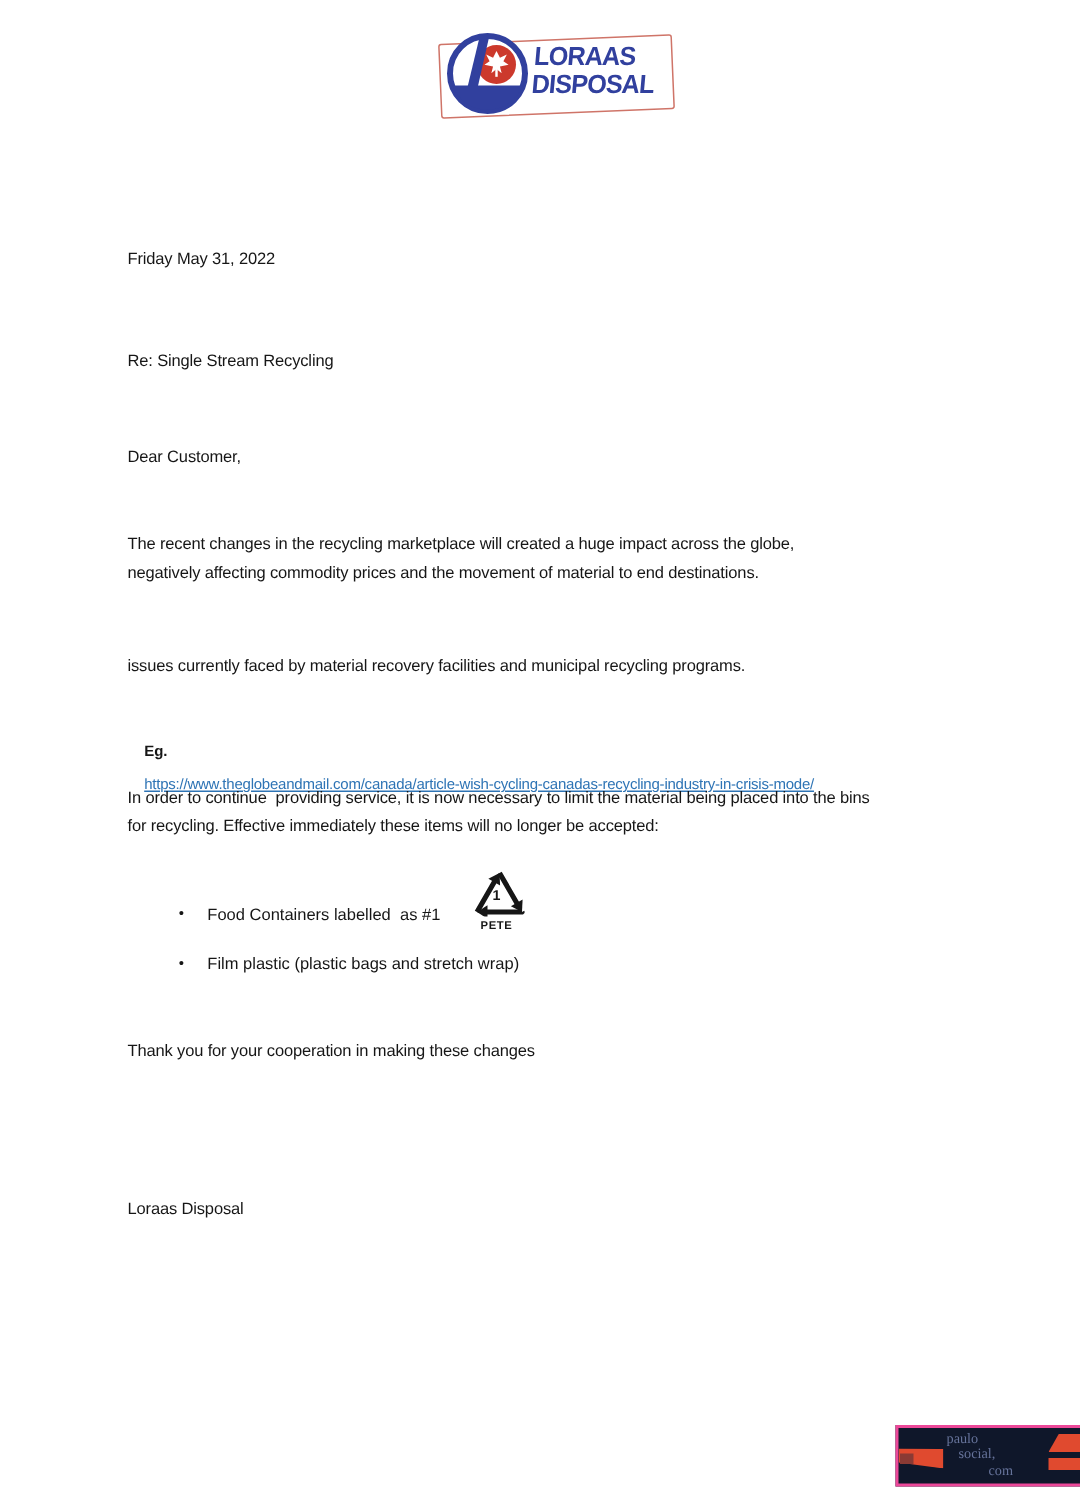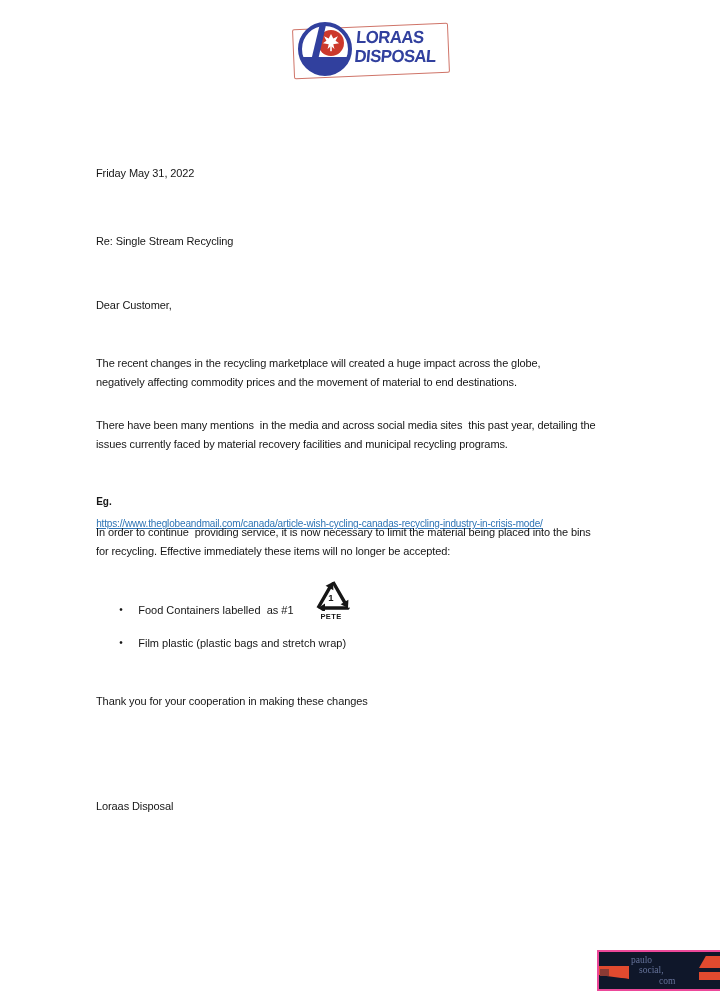--- a/index.html
+++ b/index.html
@@ -6,21 +6,21 @@
   html,body { margin:0; padding:0; background:#ffffff; }
   .page {
     position:relative; width:720px; height:1000px; margin:0 auto;
     background:#ffffff; overflow:hidden;
     font-family:"Liberation Sans","DejaVu Sans",sans-serif;
     color:#161616;
   }
   .tline {
     position:absolute; left:85px;
     font-size:11px; line-height:14px; letter-spacing:-0.1px;
-    white-space:pre; color:#161616;margin-left:11px;
+    white-space:pre; color:#161616;
   }
   .egline { position:absolute; left:85px; top:485px; font-size:10px; white-space:pre; }
   .eg-label { font-weight:bold; color:#161616; }
   .doc-link { color:#2e74b5; text-decoration:underline; letter-spacing:-0.15px; cursor:pointer; }
   .bullet-row { position:absolute; left:107px; font-size:11px; white-space:pre; }
   .bullet-dot { display:inline-block; width:19px; font-size:10px; vertical-align:top; }
   
   .logo-wrap { position:absolute; left:291px; top:16px; width:162px; height:70px; }
   .logo-border {
     position:absolute; left:2px; top:10px; width:154px; height:48px;
@@ -95,21 +95,20 @@
 
   <div class="tline" style="top:166px;">Friday May 31, 2022</div>
 
   <div class="tline" style="top:234px;">Re: Single Stream Recycling</div>
 
   <div class="tline" style="top:298px;">Dear Customer,</div>
 
   <div class="tline" style="top:356px;">The recent changes in the recycling marketplace will created a huge impact across the globe,</div>
   <div class="tline" style="top:375px;">negatively affecting commodity prices and the movement of material to end destinations.</div>
 
-  <div class="tline" style="top:418px;">There have been many mentions  in the media and across social media sites  this past year, detailing the</div>
   <div class="tline" style="top:437px;">issues currently faced by material recovery facilities and municipal recycling programs.</div>
 
   <div class="egline">
     <span class="eg-label">Eg.</span>
     <span> </span>
     <a class="doc-link">https://www.theglobeandmail.com/canada/article-wish-cycling-canadas-recycling-industry-in-crisis-mode/</a>
   </div>
 
   <div class="tline" style="top:525px;">In order to continue  providing service, it is now necessary to limit the material being placed into the bins</div>
   <div class="tline" style="top:544px;">for recycling. Effective immediately these items will no longer be accepted:</div>

